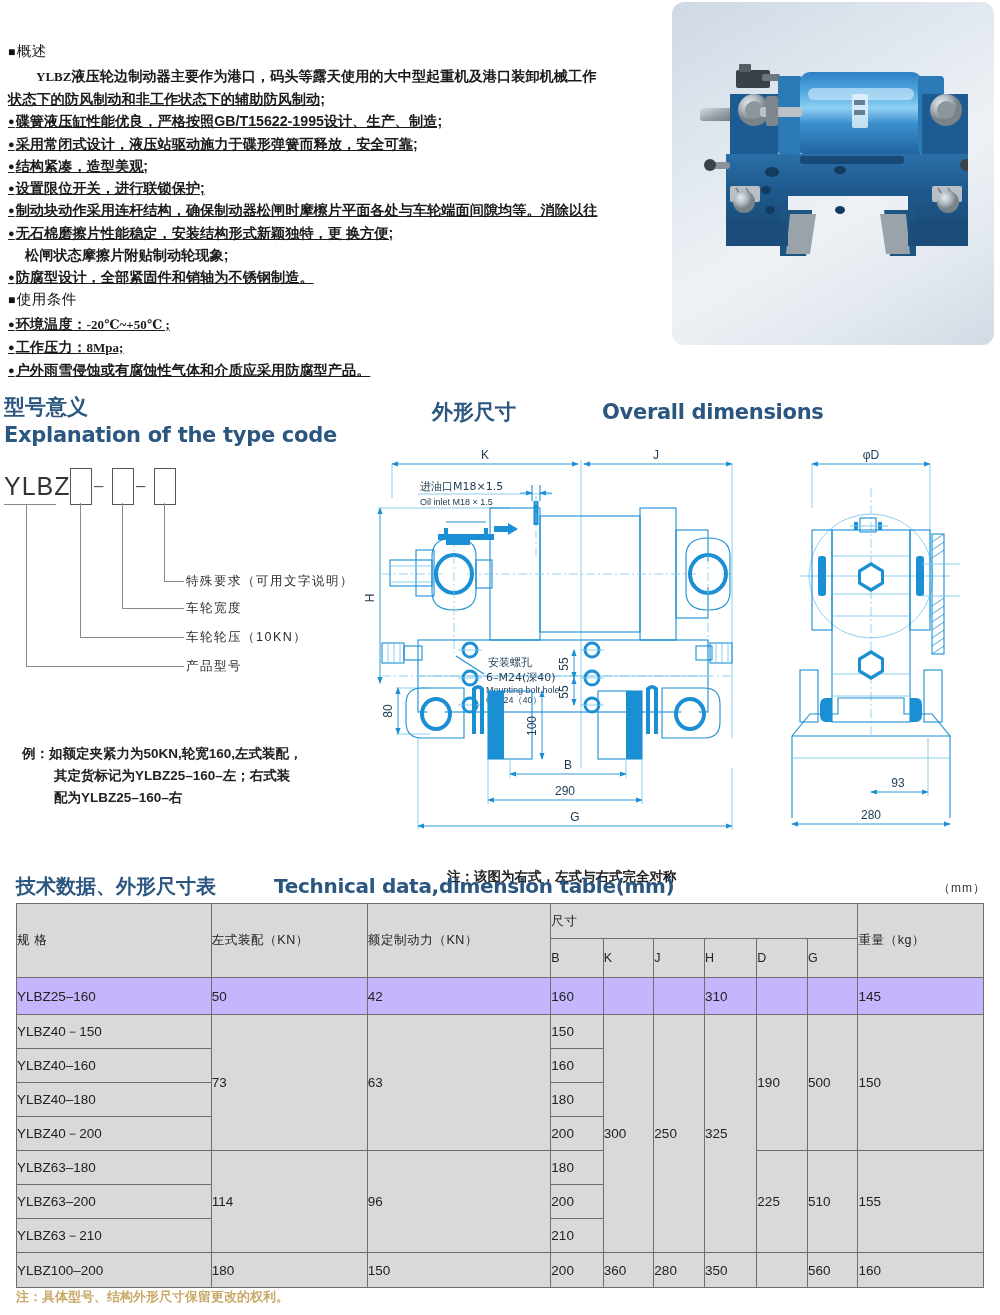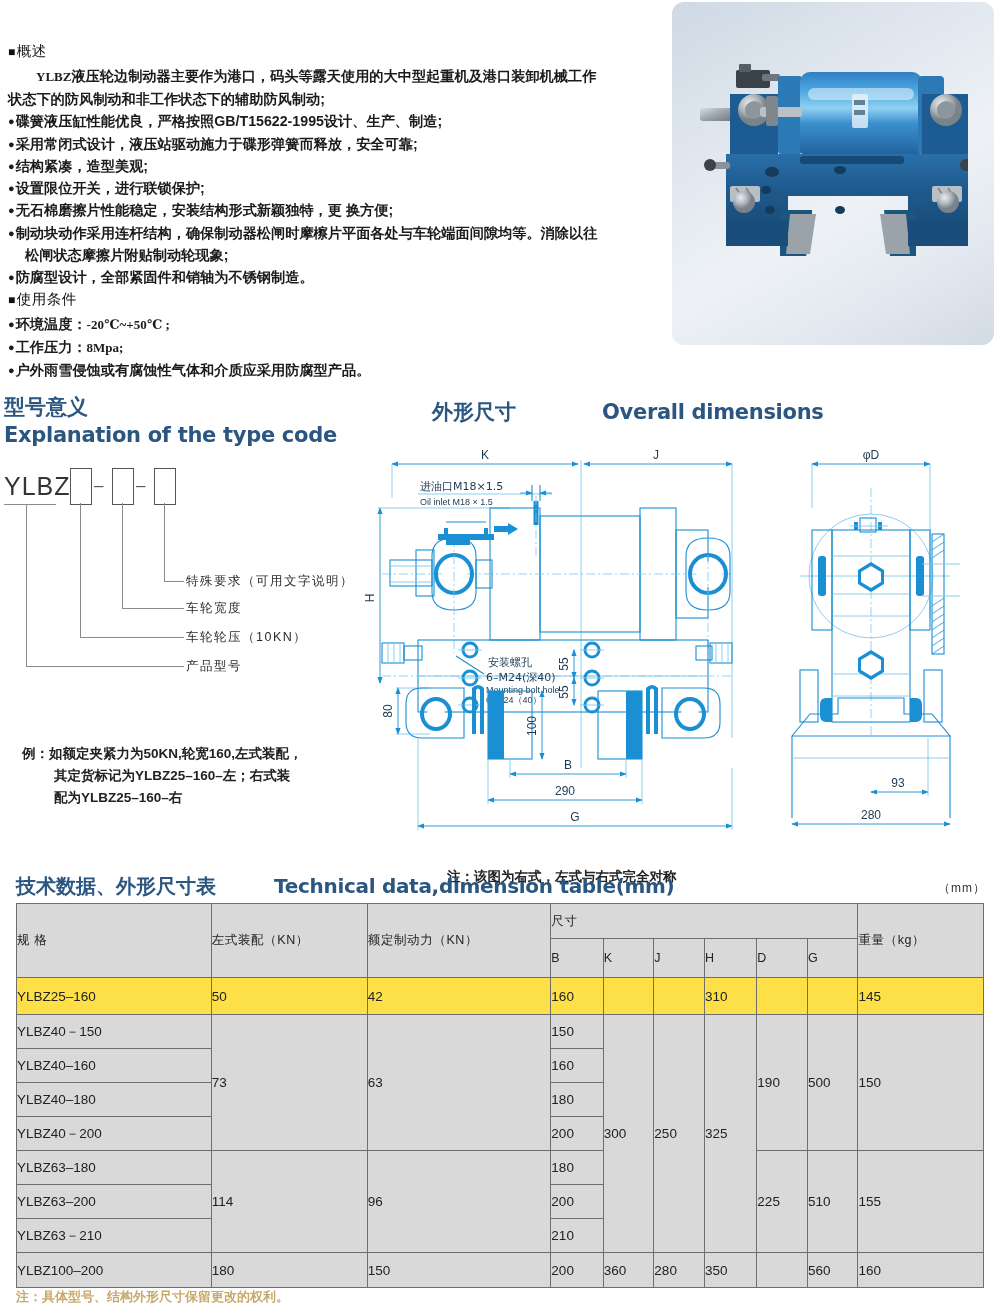--- a/index.html
+++ b/index.html
@@ -18,21 +18,21 @@
   .ov-head{
     font-size:14.5px;font-weight:400;color:#111;letter-spacing:.5px;
     margin-bottom:4px;
   }
   .ov-head .sq{font-size:12px;margin-right:1px;}
   .ov-indent{
     font-size:14.2px;line-height:22px;color:#1b1b1b;font-weight:600;
     text-indent:28px;margin-bottom:0px;
   }
   .ov-line{
-    font-size:14.2px;line-height:22.3px;color:#1b1b1b;font-weight:600;
+    font-size:14.2px;line-height:22.3px;color:#1b1b1b;font-weight:600;text-decoration:underline;
   }
   .ov-line .bullet{font-size:11px;vertical-align:1px;margin-right:1px;}
   .ov-sub{
     font-size:14.2px;line-height:22.3px;color:#1b1b1b;font-weight:600;
     padding-left:17px;
   }
   .mono-emph{font-family:"Liberation Serif","DejaVu Serif",serif;font-weight:700;font-size:13px;}
   .sec2{margin-top:1px;}
 
   
@@ -107,43 +107,43 @@
   table.spec td,table.spec th{
     border:1px solid #6e6e6e;
     text-align:left;vertical-align:middle;
     font-size:13.5px;color:#222;font-weight:400;
     padding:0;
   }
   table.spec thead td{
     background:#d9d9d9;font-size:12.5px;letter-spacing:.6px;
   }
   .hdr-spec{letter-spacing:6px;}
-  .row-white td{background:#fde047;}
+  .row-white td{background:#c4b5fd;}
   .row-gray td{background:#d9d9d9;}
   .note{
     position:absolute;left:16px;top:1288px;font-size:13px;font-weight:700;
     color:#c9a96a;white-space:nowrap;
   }
 </style>
 </head>
 <body>
 
 <div class="overview">
   <div class="ov-head">
     <span class="sq">■</span><span>概述</span>
   </div>
   <div class="ov-indent"><span class="mono-emph">YLBZ</span><span>液压轮边制动器主要作为港口，码头等露天使用的大中型起重机及港口装卸机械工作</span></div>
   <div class="ov-line">状态下的防风制动和非工作状态下的辅助防风制动;</div>
 
   <div class="ov-line"><span class="bullet">●</span><span>碟簧液压缸性能优良，严格按照GB/T15622-1995设计、生产、制造;</span></div>
   <div class="ov-line"><span class="bullet">●</span><span>采用常闭式设计，液压站驱动施力于碟形弹簧而释放，安全可靠;</span></div>
   <div class="ov-line"><span class="bullet">●</span><span>结构紧凑，造型美观;</span></div>
   <div class="ov-line"><span class="bullet">●</span><span>设置限位开关，进行联锁保护;</span></div>
+  <div class="ov-line"><span class="bullet">●</span><span>制动块动作采用连杆结构，确保制动器松闸时摩檫片平面各处与车轮端面间隙均等。消除以往</span></div>
   <div class="ov-line"><span class="bullet">●</span><span>无石棉磨擦片性能稳定，安装结构形式新颖独特，更 换方便;</span></div>
-  <div class="ov-line"><span class="bullet">●</span><span>制动块动作采用连杆结构，确保制动器松闸时摩檫片平面各处与车轮端面间隙均等。消除以往</span></div>
   <div class="ov-sub">松闸状态摩擦片附贴制动轮现象;</div>
   <div class="ov-line"><span class="bullet">●</span><span>防腐型设计，全部紧固件和销轴为不锈钢制造。</span></div>
 
   <div class="ov-head sec2">
     <span class="sq">■</span><span>使用条件</span>
   </div>
   <div class="ov-line"><span class="bullet">●</span><span>环境温度：</span><span class="mono-emph">-20℃~+50℃ ;</span></div>
   <div class="ov-line"><span class="bullet">●</span><span>工作压力：</span><span class="mono-emph">8Mpa;</span></div>
   <div class="ov-line"><span class="bullet">●</span><span>户外雨雪侵蚀或有腐蚀性气体和介质应采用防腐型产品。</span></div>
 </div>

